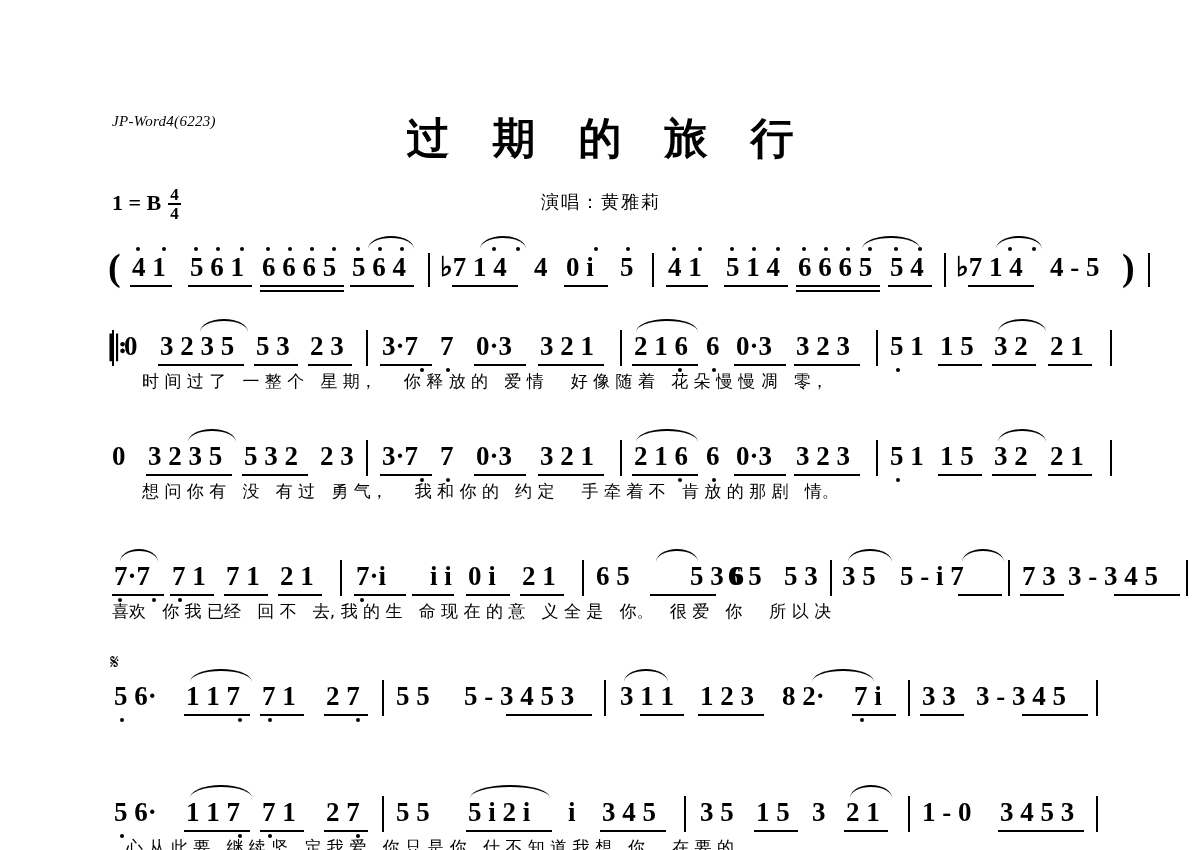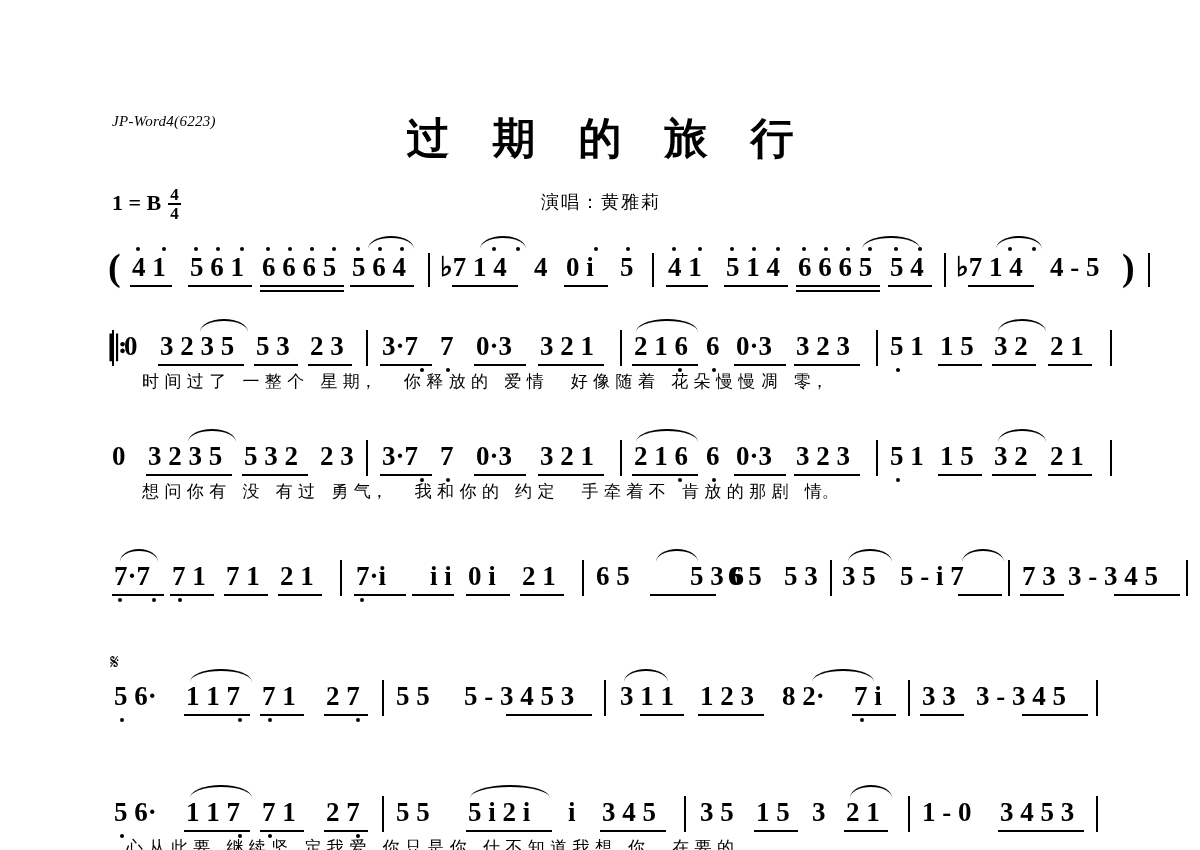--- a/index.html
+++ b/index.html
@@ -416,20 +416,23 @@
       <span class="tok" style="left:900px;">5 - i 7</span>
       <span class="beam" style="left:958px; bottom:4px; width:44px;"></span>
       <span class="slur" style="left:962px; bottom:38px; width:42px;"></span>
       <span class="bar" style="left:1008px; bottom:4px; height:36px;"></span>
 
       <span class="tok" style="left:1022px;">7 3</span>
       <span class="beam" style="left:1020px; bottom:4px; width:44px;"></span>
       <span class="tok" style="left:1068px;">3 - 3 4 5</span>
       <span class="beam" style="left:1114px; bottom:4px; width:66px;"></span>
       <span class="bar" style="left:1186px; bottom:4px; height:36px;"></span>
+    </div>
+    <div class="lyrics">
+      <span class="ly" style="left:112px;">喜欢   你 我 已经   回 不   去, 我 的 生   命 现 在 的 意   义 全 是   你。   很 爱   你     所 以 决</span>
     </div>
   </div>
 
   <div class="line" style="top:672px;">
     <div class="segno" style="left:110px; top:-22px;">𝄋</div>
     <div class="notes">
       <span class="tok" style="left:114px;">5 6·</span>
       <span class="dot" style="left:120px; bottom:-2px;"></span>
       <span class="tok" style="left:186px;">1 1 7</span>
       <span class="beam" style="left:184px; bottom:4px; width:66px;"></span>

